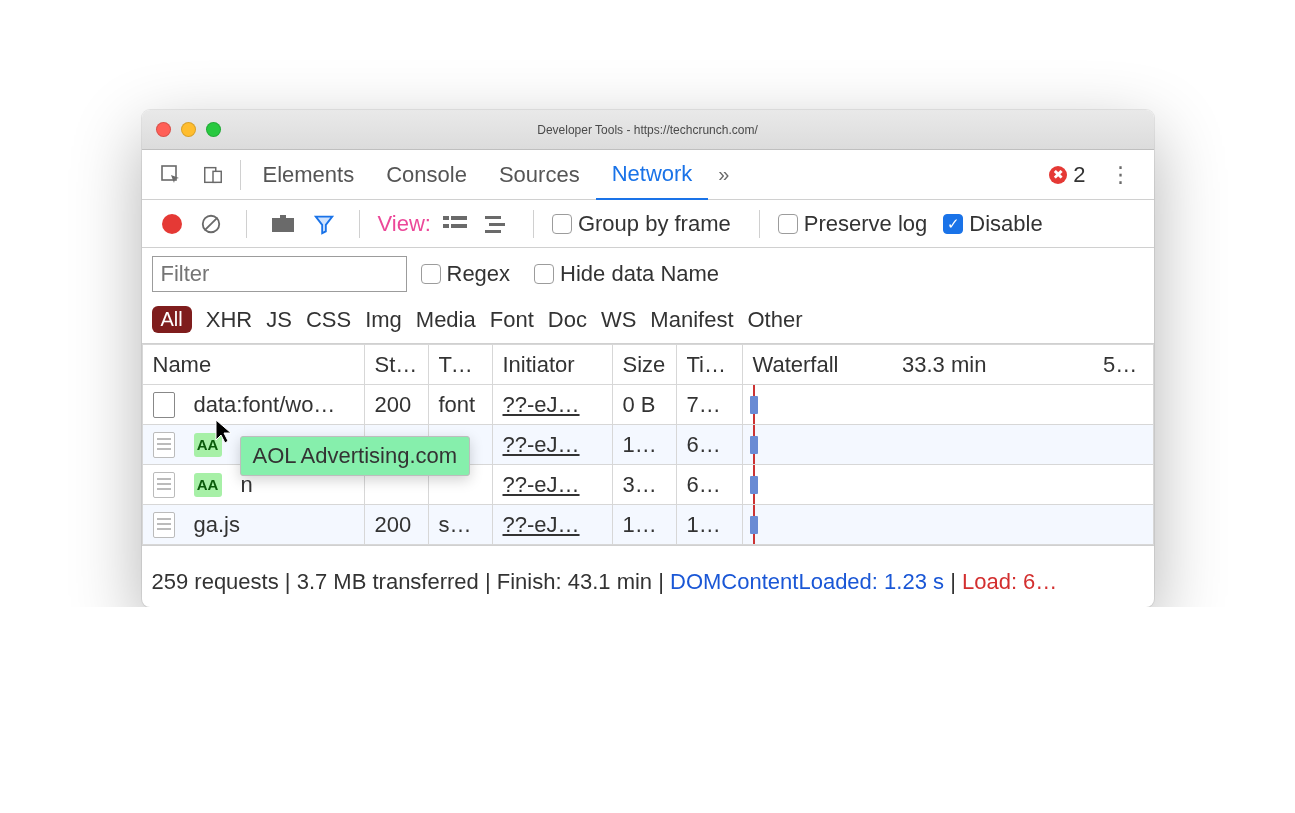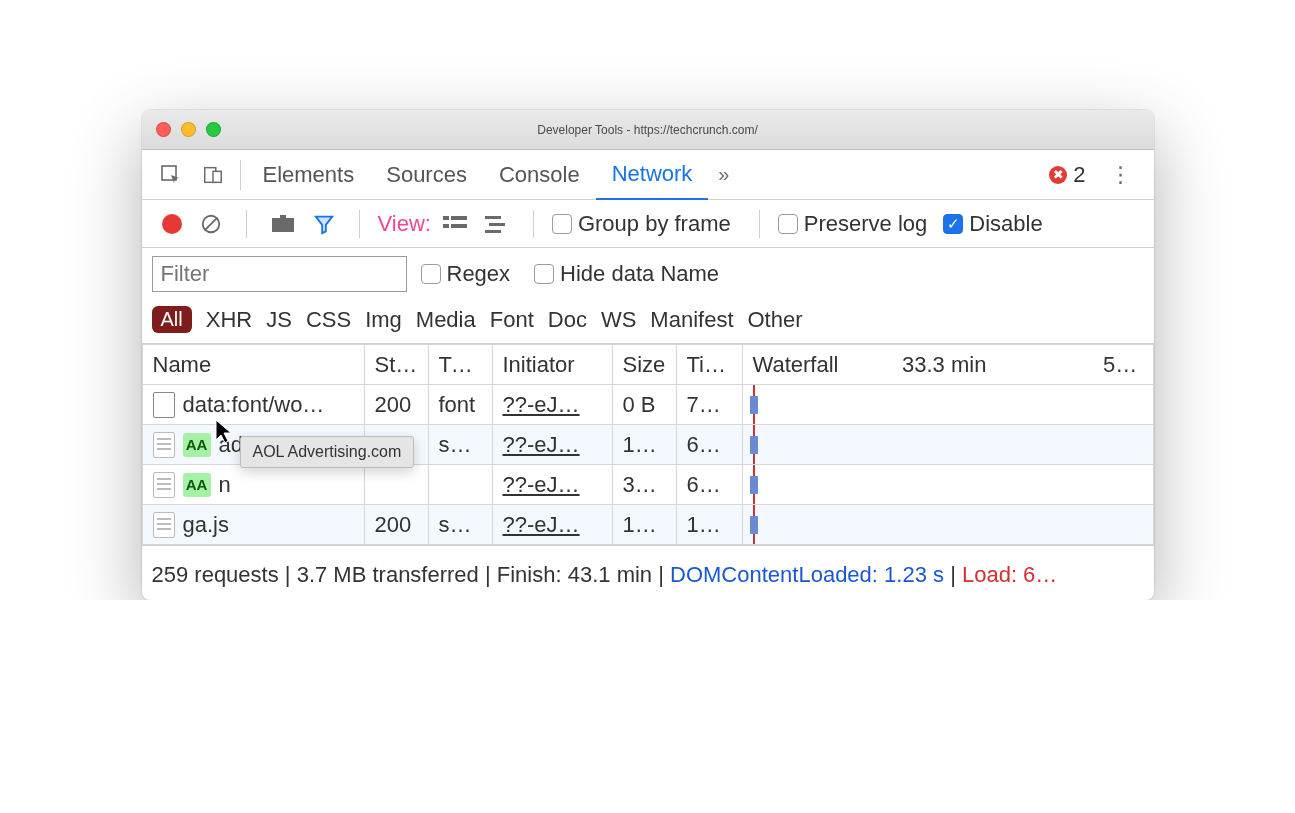--- a/index.html
+++ b/index.html
@@ -104,51 +104,51 @@
 .col-st { width: 64px; }
 .col-ty { width: 64px; }
 .col-init { width: 120px; }
 .col-size { width: 64px; }
 .col-time { width: 66px; }
 .col-wf-a { width: 150px; border-right: none; }
 .col-wf-b { width: auto; text-align: right; border-left: none; }
 tbody tr:nth-child(even) td.namecell,
 tbody tr:nth-child(even) td { background:#f4f8ff; }
 td.initcell { text-decoration: underline; }
-.namecell { display:flex; align-items:center; gap:8px; }
+.namecell { display:flex; align-items:center; gap:19px; }
 .ficon {
   width: 22px; height: 26px; border: 1px solid #bbb; border-radius: 2px;
   position: relative; background:#fff; flex-shrink: 0;
 }
 .ficon.doc::before {
   content:""; position:absolute; left:3px; right:3px; top:5px; height:2px; background:#bbb;
   box-shadow: 0 5px 0 #bbb, 0 10px 0 #bbb;
 }
 .ficon.font { border:1px solid #888; }
 .aabadge {
   width: 28px; height: 24px; background:#a7f0a7; color:#0a5a0a; font-weight:700;
   font-size: 15px; border-radius:3px; display:flex; align-items:center; justify-content:center;
   flex-shrink: 0;
 }
 .wfcell { position: relative; padding:0; }
 .wfline { position:absolute; left:10px; top:0; bottom:0; width:2px; background:#c33; }
 .wfbar { position:absolute; left:7px; width:8px; height:18px; background:#6a8bd4; top:50%; transform:translateY(-50%); border-radius:1px; }
 
 .tooltip {
-  position:absolute; background:#e5e5e5; border:1px solid #bdbdbd; border-radius:3px;
+  position:absolute; background:#86efac; border:1px solid #bdbdbd; border-radius:3px;
   box-shadow: 0 4px 14px rgba(0,0,0,0.18);
-  padding: 6px 12px; font-size:16px; color:#333;
+  padding: 6px 12px; font-size:22px; color:#333;
   left: 98px; top: 92px; z-index: 10;
 }
 .cursor {
   position:absolute; left:72px; top:74px; z-index:11; pointer-events:none;
 }
 
 .statusbar {
-  border-top: 1px solid #d0d0d0; padding: 16px 10px 12px 10px;
+  border-top: 1px solid #d0d0d0; padding: 23px 10px 12px 10px;
   font-size: 22px; color:#333; white-space:nowrap; overflow:hidden;
 }
 .statusbar .dcl { color:#1a57d6; }
 .statusbar .load { color:#d32f2f; }
 </style>
 </head>
 <body>
 
 <div class="window">
   <div class="titlebar">
@@ -168,22 +168,22 @@
         </svg>
     </div>
     <div class="icon-btn">
       <svg width="22" height="22" viewBox="0 0 24 24" fill="none">
           <rect x="3" y="4" width="12" height="16" stroke="#6a6a6a" stroke-width="1.6"></rect>
           <rect x="12" y="8" width="9" height="12" fill="#fff" stroke="#6a6a6a" stroke-width="1.6"></rect>
         </svg>
     </div>
     <div class="sep"></div>
     <div class="tab">Elements</div>
+    <div class="tab">Console</div>
     <div class="tab">Sources</div>
-    <div class="tab">Console</div>
     <div class="tab active">Network</div>
     <div class="overflow">»</div>
     <div class="spacer"></div>
     <div class="errs">
       <span class="dot">✖</span>
       <span>2</span>
     </div>
     <div class="kebab">⋮</div>
   </div>
 

